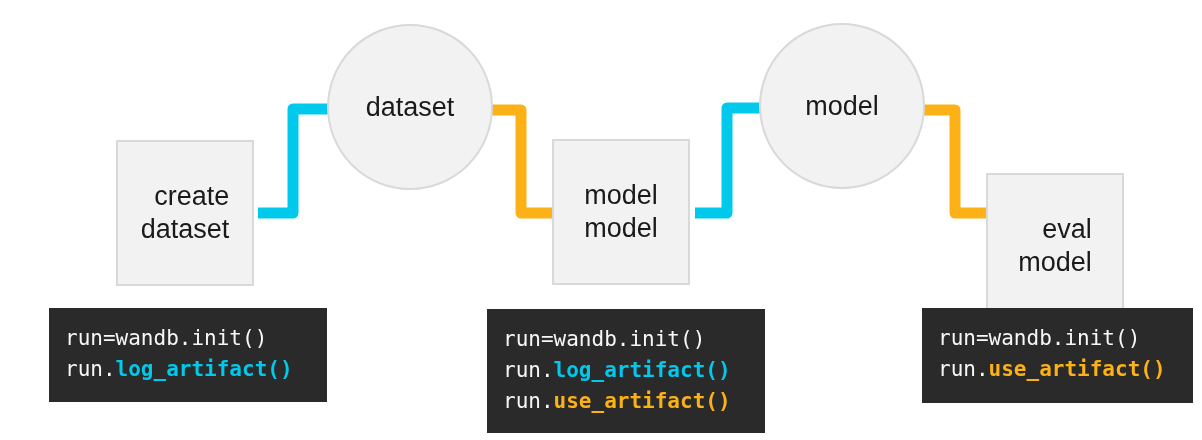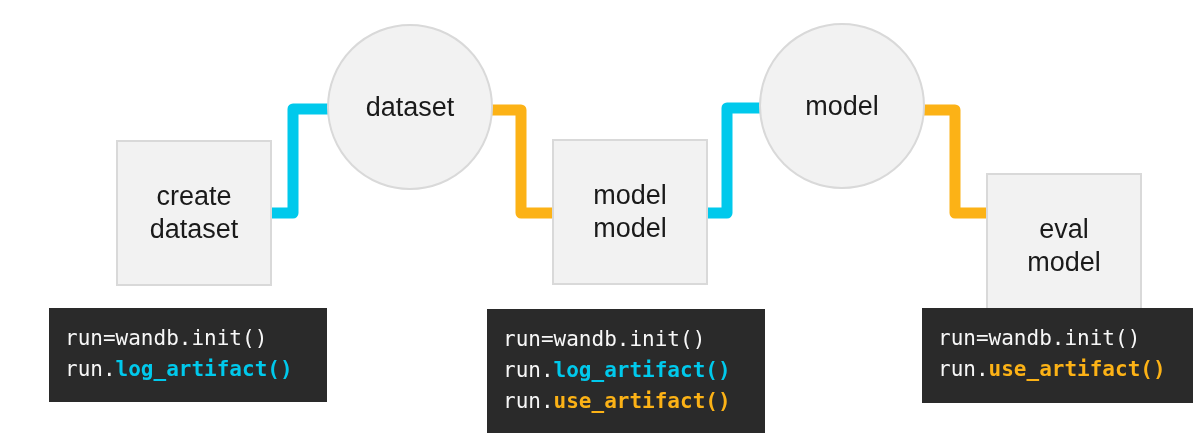--- a/index.html
+++ b/index.html
@@ -35,26 +35,26 @@
   }
   .edge-cyan { stroke: var(--cyan); }
   .edge-gold { stroke: var(--gold); }
   .node {
     position: absolute;
     background: var(--node_fill);
     border: 2px solid var(--node_border);
     display: flex;
     align-items: center;
     justify-content: center;
-    text-align: center;
+    text-align: right;
     color: var(--label_text);
     font-size: 27px;
     line-height: 33px;
   }
-  .node.box { width: 156px; height: 146px; }
+  .node.box { width: 138px; height: 146px; }
   .node.circle { width: 166px; height: 166px; border-radius: 50%; }
   .box-create { left: 116px; top: 140px; }
   .circle-dataset { left: 327px; top: 24px; }
   .box-train { left: 552px; top: 139px; }
   .circle-model { left: 759px; top: 23px; }
   .box-eval { left: 986px; top: 140px; margin-top: 33px; }
   .label span { display: block; }
   .code {
     position: absolute;
     background: var(--code_bg);

